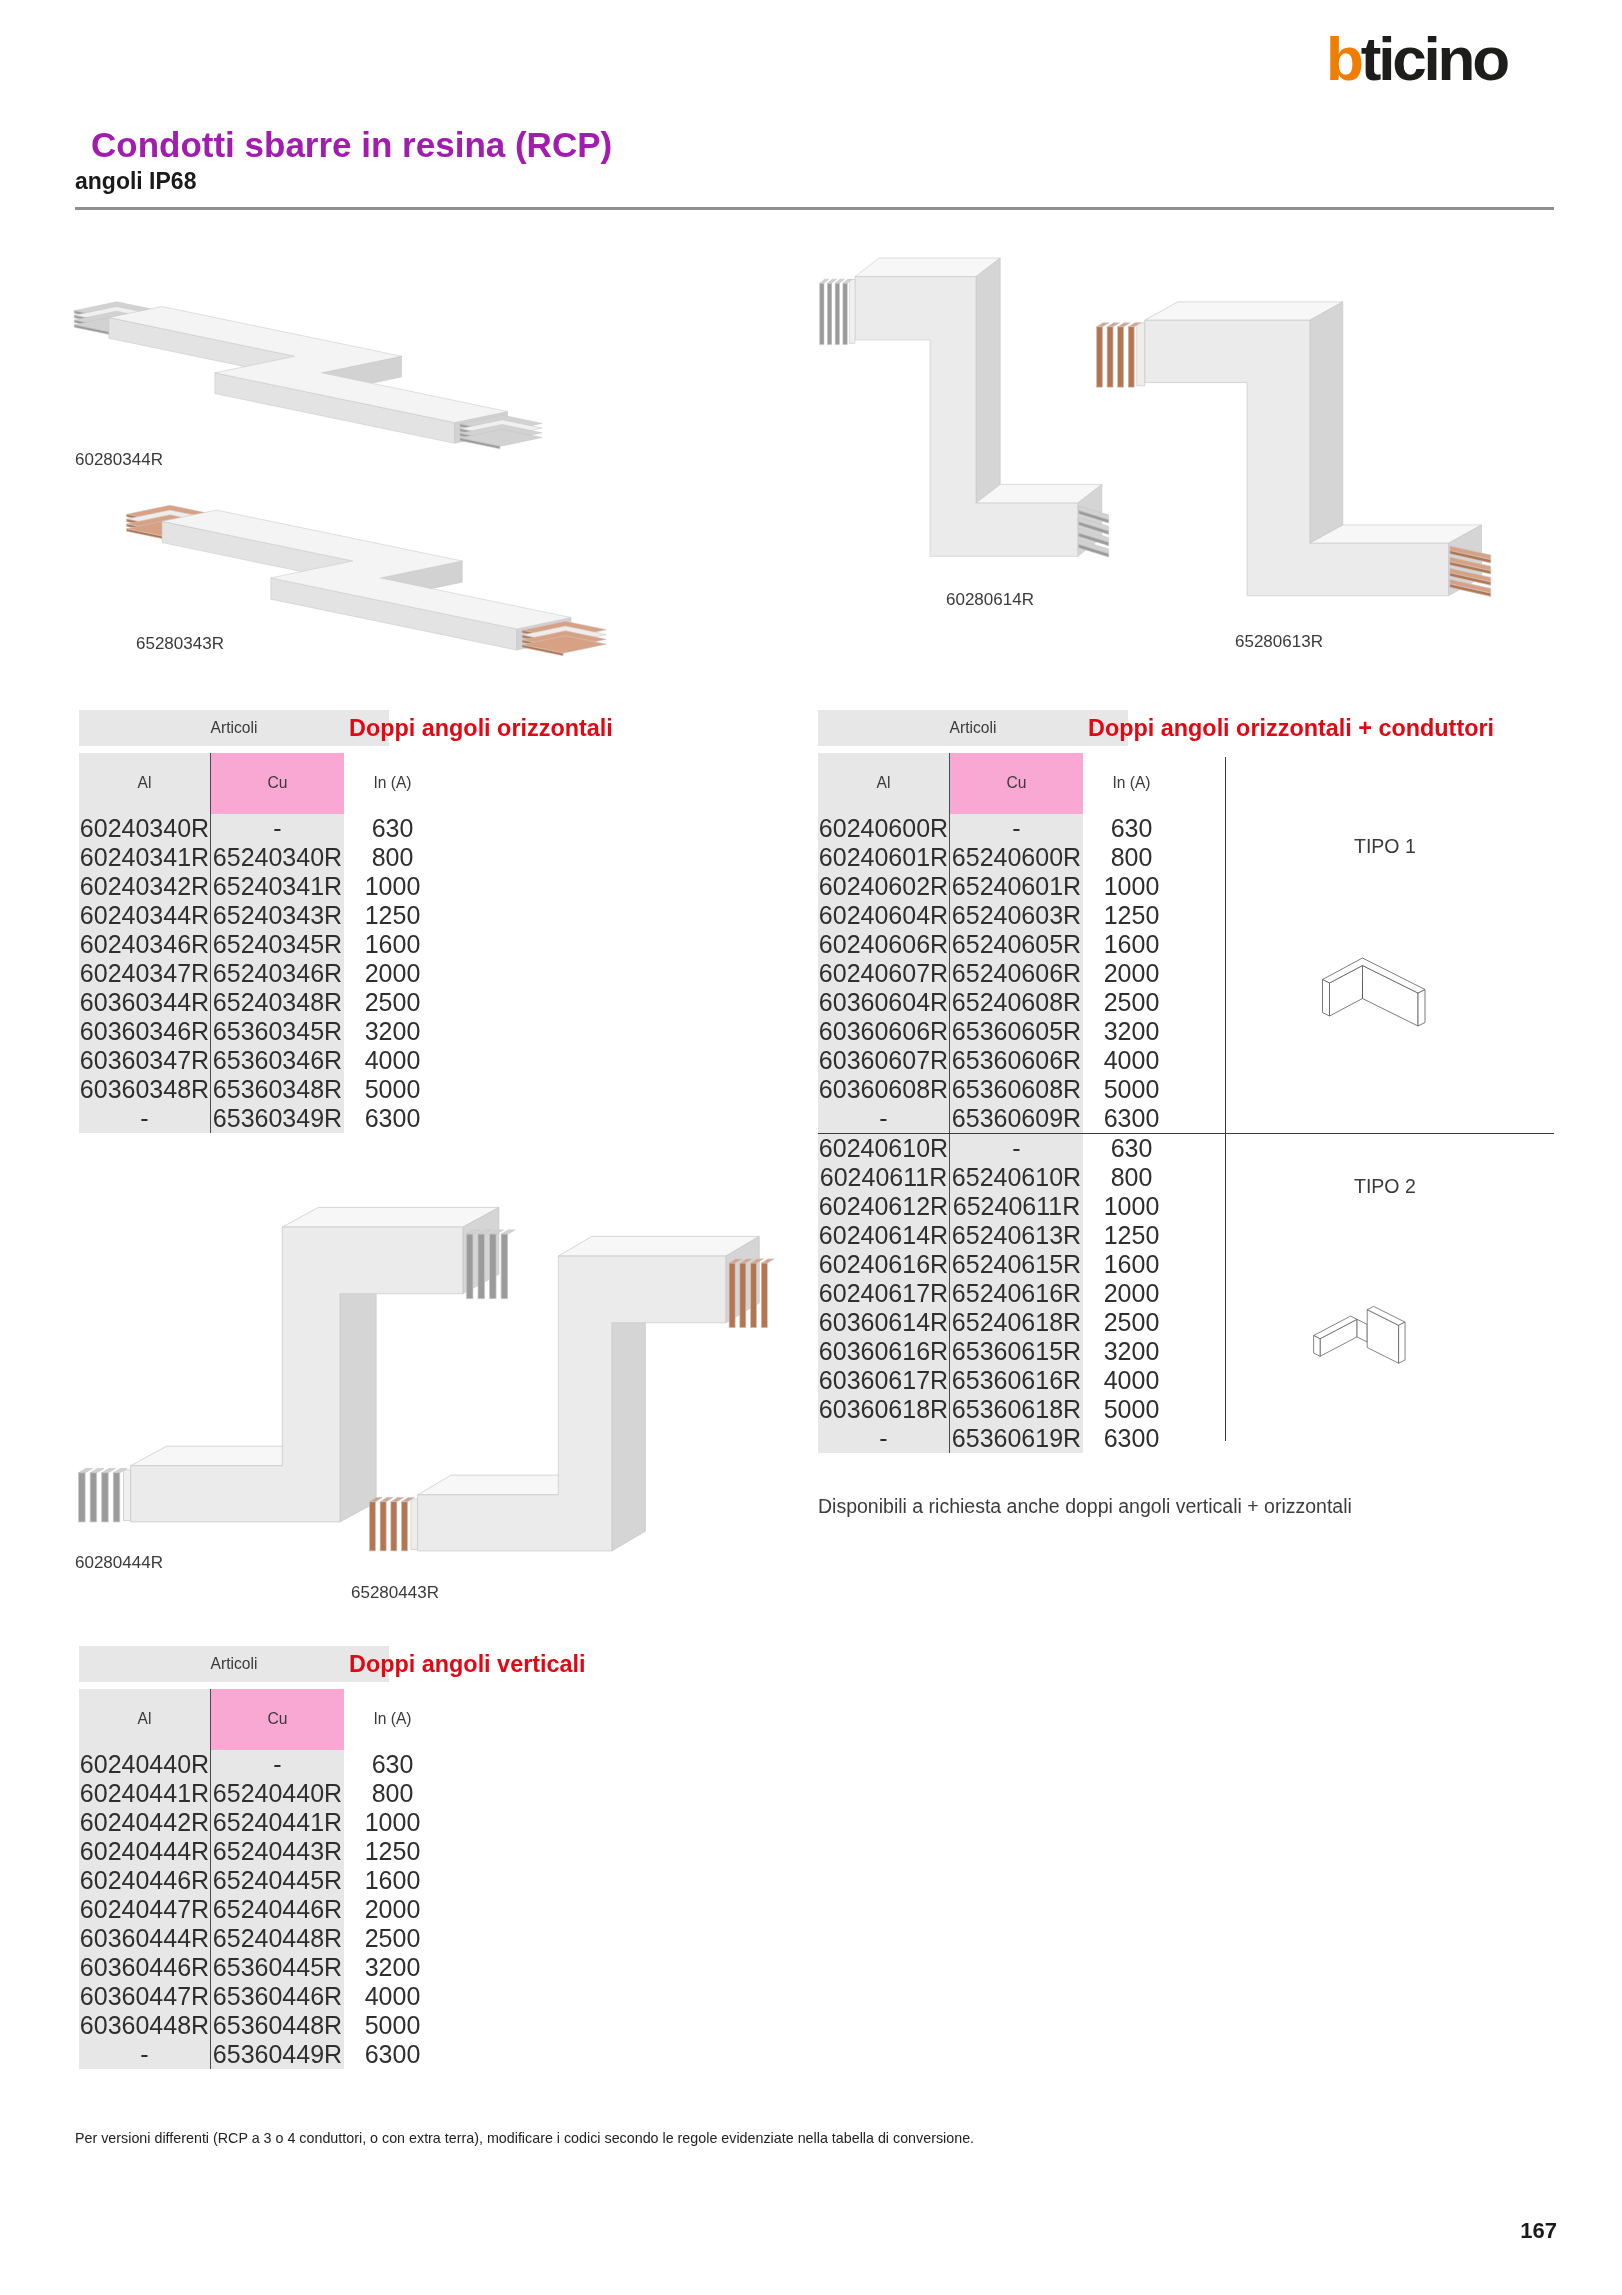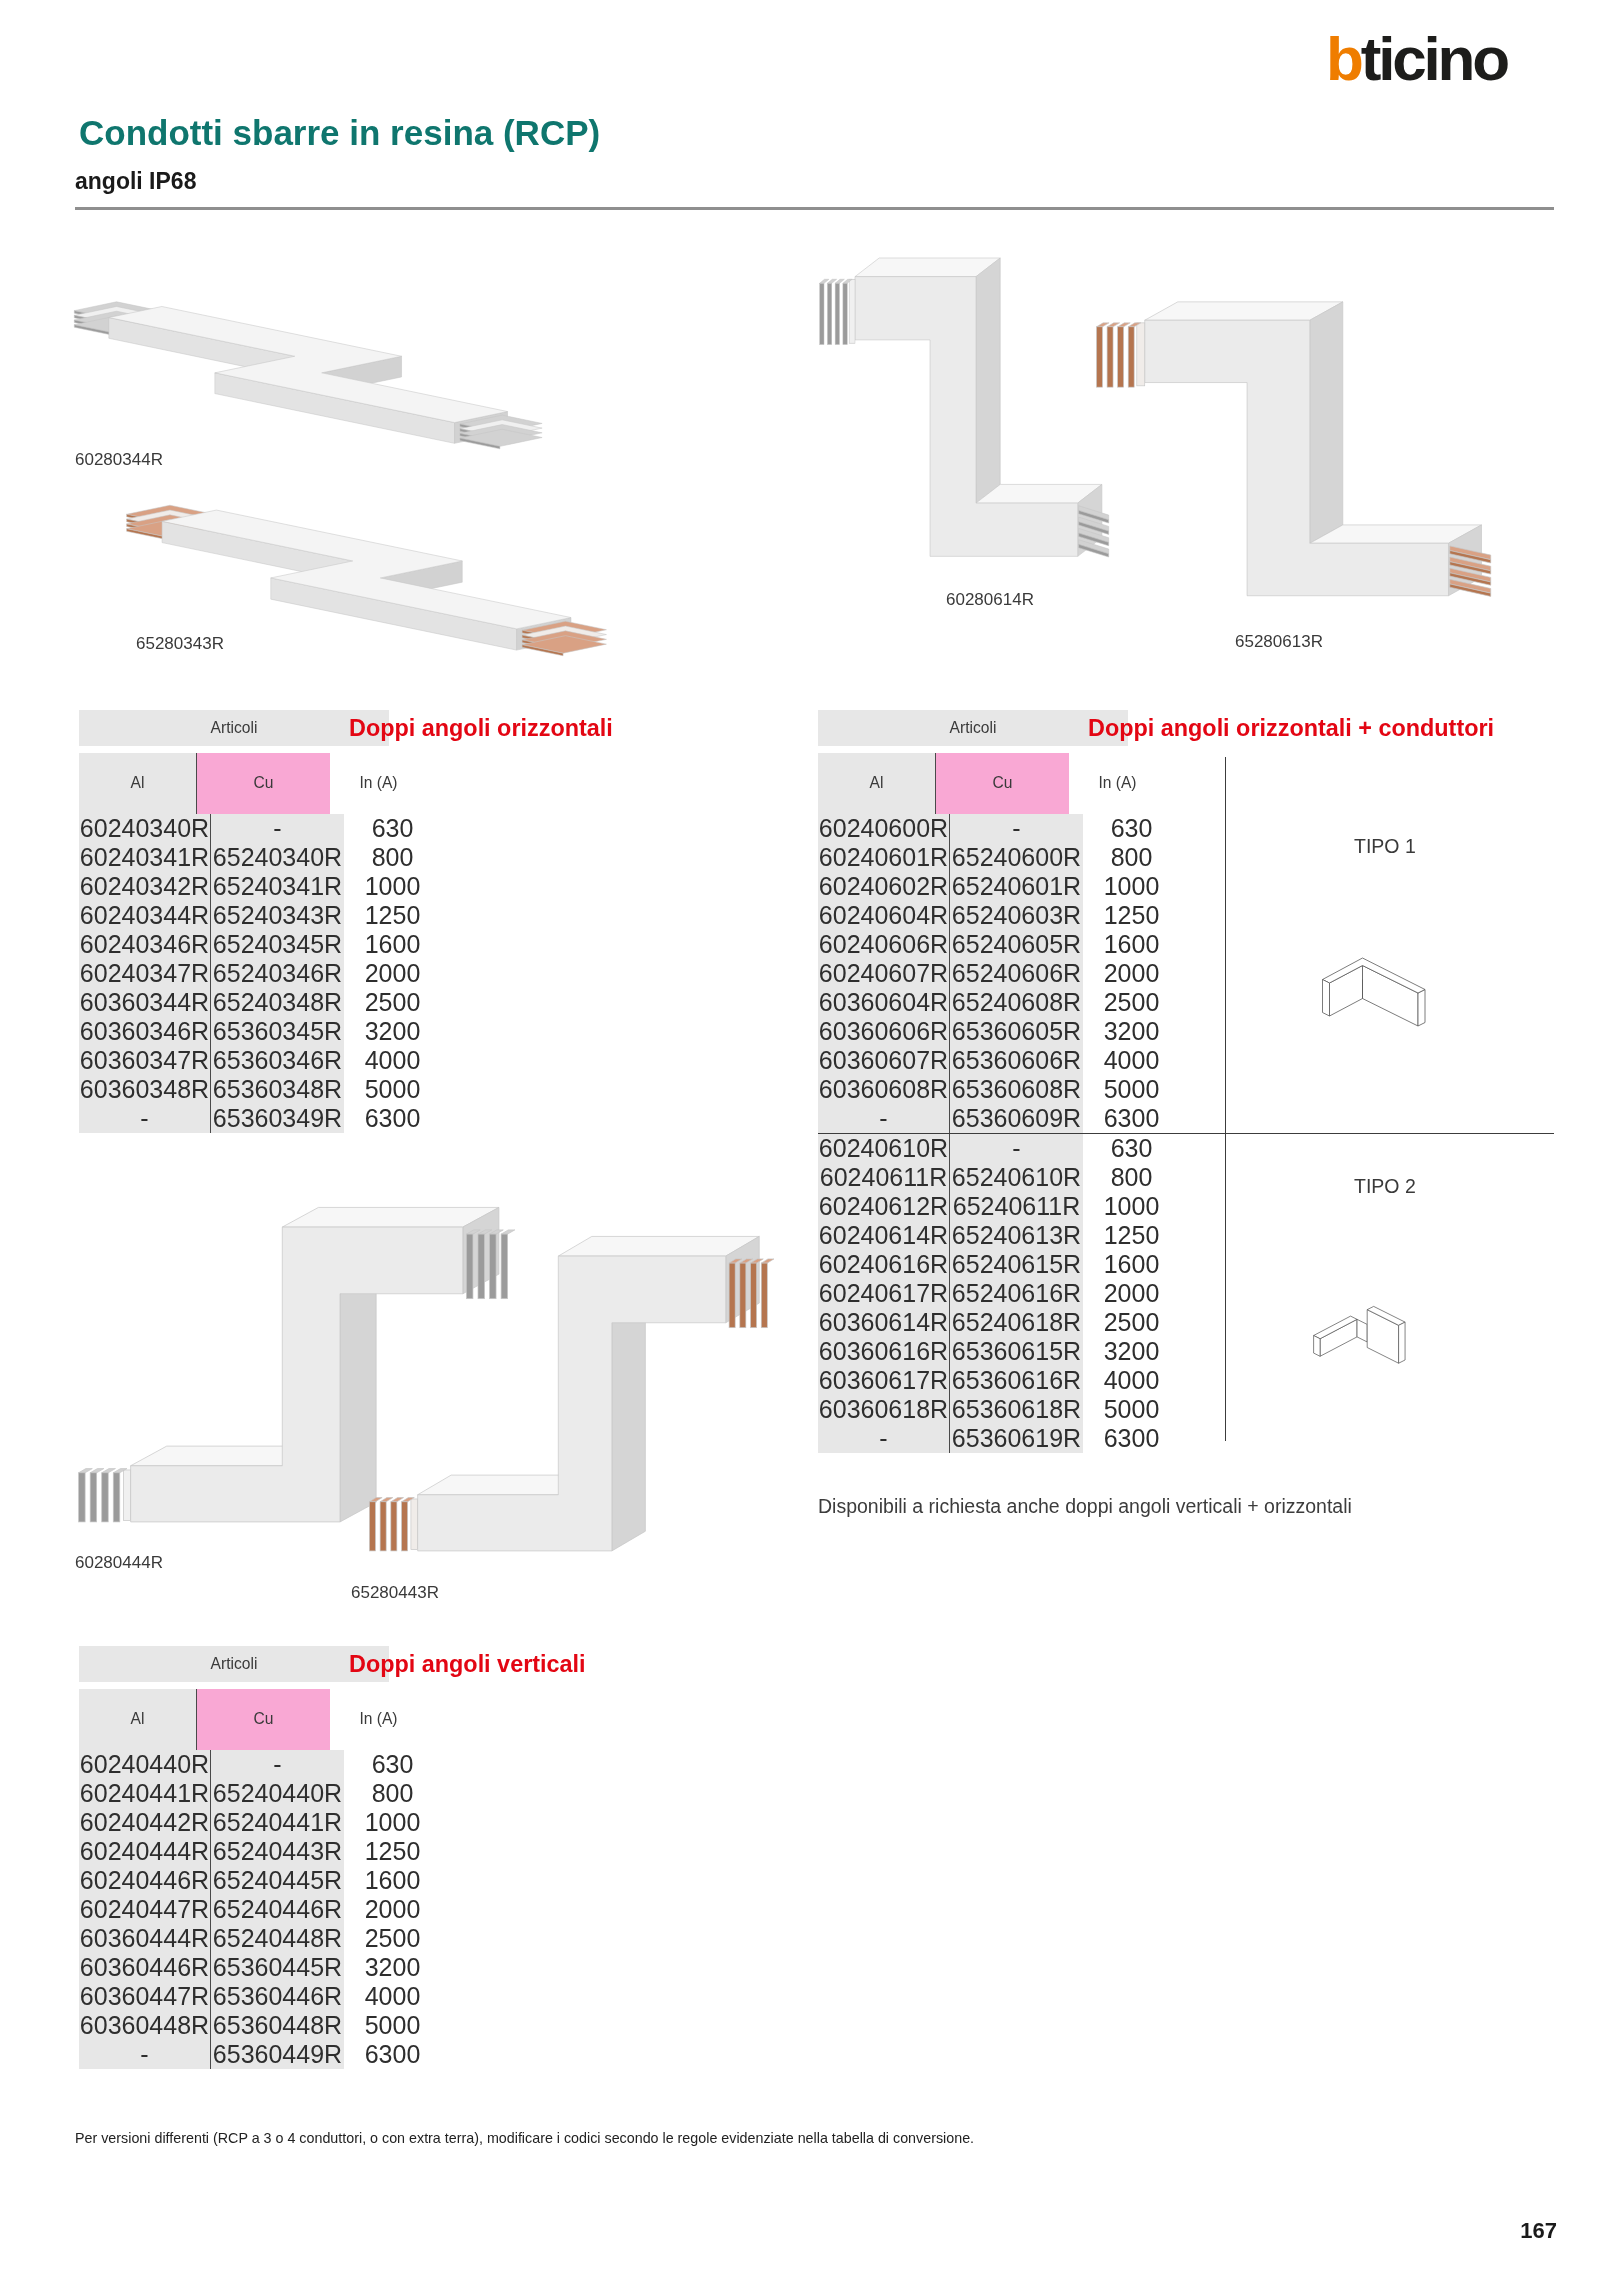--- a/index.html
+++ b/index.html
@@ -4,42 +4,42 @@
 <style>
   html,body{margin:0;padding:0;background:#fff;}
   .page{position:relative;width:1623px;height:2295px;background:#ffffff;
         font-family:"Liberation Sans", sans-serif;color:#1a1a1a;overflow:hidden;}
 
   
   .logo{position:absolute;left:1326px;top:29px;width:240px;height:60px;
         font-size:62px;font-weight:900;letter-spacing:-3.2px;line-height:60px;
         color:#1d1d1b;text-align:left;}
   .logo .logo-b{color:#ef7d00;}
-  .page-title{position:absolute;left:75px;top:109px;margin:4px;font-size:35px;font-weight:bold;color:#0f766e;white-space:nowrap;}
+  .page-title{position:absolute;left:75px;top:109px;margin:16px;font-size:35px;font-weight:bold;color:#a21caf;white-space:nowrap;}
   .page-subtitle{position:absolute;left:75px;top:168px;margin:0;font-size:23px;font-weight:bold;color:#1a1a1a;white-space:nowrap;}
   .header-rule{position:absolute;left:75px;top:207px;width:1479px;height:2.6px;background:#8f8f8f;}
 
   
   .product{position:absolute;}
   .product svg{display:block;}
   .product-code{position:absolute;font-size:17px;color:#3a3a3a;white-space:nowrap;}
 
   .al{--fin1:#d2d2d2;--fin2:#9b9b9b;--fin3:#f0f0f0;}
   .cu{--fin1:#d9a184;--fin2:#b5754f;--fin3:#f0ece9;}
 
   
   .tsection{position:absolute;width:364px;}
   .articoli-head{width:310px;height:36px;background:#e7e7e7;
        font-size:15.6px;color:#3a3a3a;display:flex;align-items:center;justify-content:center;}
   .red-heading{position:absolute;left:270px;top:5.2px;margin:0;font-size:23.4px;font-weight:bold;
        color:#e30613;white-space:nowrap;}
   .grid{position:relative;margin-top:6.5px;width:362px;}
   .subhead{display:flex;height:61px;font-size:15.6px;color:#3a3a3a;}
   .subhead>span{display:flex;align-items:center;justify-content:center;box-sizing:border-box;}
-  .sh0{width:118px;background:#e7e7e7;border-right:1.3px solid #4a4a4a;}
+  .sh0{width:132px;background:#e7e7e7;border-right:1.3px solid #4a4a4a;}
   .sh1{width:133px;background:#f9a8d4;}
   .sh2{width:97px;}
   .trow{display:flex;height:29px;}
   .tcell{box-sizing:border-box;font-size:25px;line-height:29px;text-align:center;color:#2e2e2e;}
   .tcell.c0{width:132px;background:#e7e7e7;border-right:1.3px solid #4a4a4a;}
   .tcell.c1{width:133px;background:#e7e7e7;}
   .tcell.c2{width:97px;}
   .hsep{width:736px;height:1.9px;background:#3c3c3c;}
   .tipo-divider{position:absolute;left:407px;top:47px;width:1.3px;height:684px;background:#3c3c3c;}
   .tipo-label{position:absolute;font-size:19.5px;color:#3a3a3a;white-space:nowrap;}

